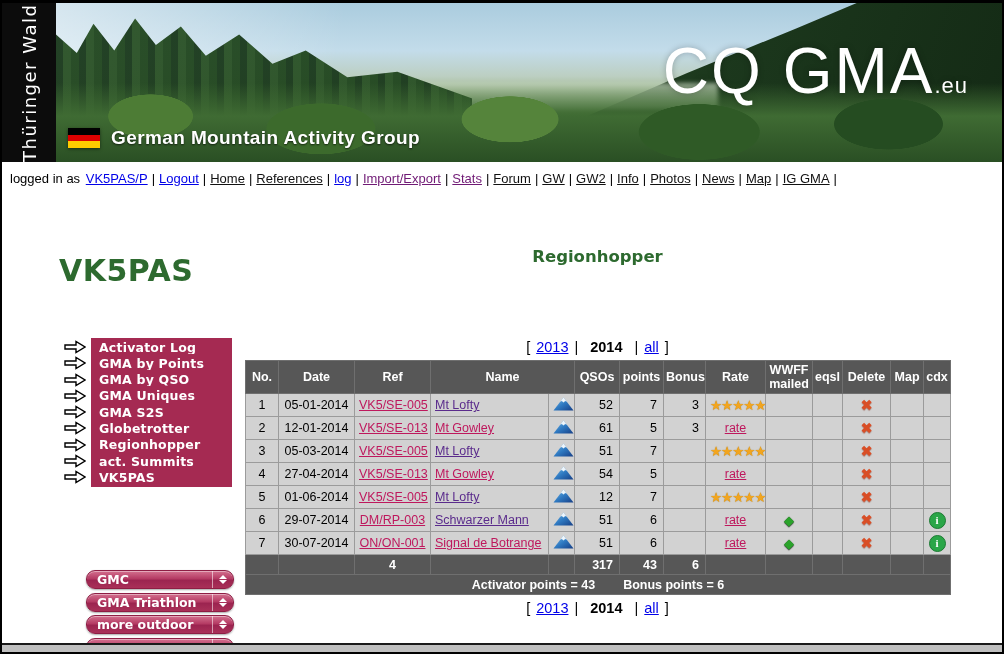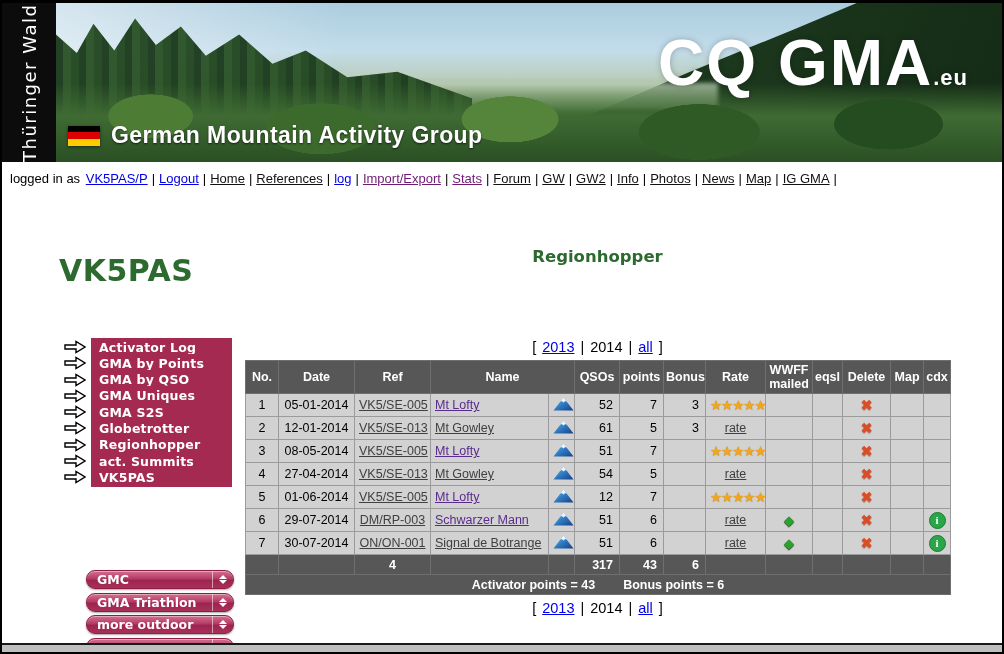--- a/index.html
+++ b/index.html
@@ -26,28 +26,28 @@
   .m-bushes{position:absolute;left:0;bottom:0;width:100%;height:50%;
     background:
       radial-gradient(70px 36px at 10% 42%,#4d7c35 60%,transparent 61%),
       radial-gradient(90px 42px at 28% 58%,#3c6a2c 60%,transparent 61%),
       radial-gradient(80px 38px at 48% 46%,#55843b 60%,transparent 61%),
       radial-gradient(100px 46px at 68% 62%,#2f5a26 60%,transparent 61%),
       radial-gradient(90px 42px at 88% 52%,#254c21 60%,transparent 61%),
       linear-gradient(rgba(63,107,51,0),#3f6b33 42%,#2a4f24 100%);}
   .m-valley{position:absolute;left:28%;top:50%;width:42%;height:17%;opacity:.75;
     background:linear-gradient(#c2d2bc,#9db98f);filter:blur(2px);}
-  .logo{position:absolute;top:28px;right:34px;color:#fff;line-height:1;white-space:nowrap;
-    font-family:"Liberation Sans",sans-serif;font-weight:bold;font-size:64px;letter-spacing:2px;
+  .logo{position:absolute;top:36px;right:34px;color:#fff;line-height:1;white-space:nowrap;
+    font-family:"Liberation Sans",sans-serif;font-weight:normal;font-size:64px;letter-spacing:2px;
     text-shadow:0 0 6px rgba(0,0,0,.25);}
   .logo-suffix{font-size:22px;letter-spacing:1px;}
   .tagline-row{position:absolute;left:12px;bottom:13px;display:flex;align-items:center;gap:11px;}
   .flag{width:32px;height:20px;display:flex;flex-direction:column;box-shadow:0 1px 3px rgba(0,0,0,.5);flex:none;}
   .flag i{flex:1;}
-  .tagline{color:#fff;font-size:23px;font-weight:bold;letter-spacing:.4px;
+  .tagline{color:#fff;font-size:19px;font-weight:bold;letter-spacing:.4px;
     text-shadow:0 1px 2px rgba(0,0,0,.65);}
 
   
   .topnav{padding:9px 8px 8px 8px;font-size:13px;color:#000;white-space:nowrap;}
   .nav-link{text-decoration:underline;cursor:pointer;}
   .c-blue{color:#0000e8;} .c-purple{color:#701a75;} .c-dark{color:#111;}
   .nav-sep{margin:0 4px;color:#000;}
   .nav-prefix{margin-right:2px;}
 
   
@@ -73,36 +73,36 @@
     display:flex;flex-direction:column;align-items:center;justify-content:center;gap:1px;}
   .pill-ctl .up{width:0;height:0;border-left:4px solid transparent;border-right:4px solid transparent;
     border-bottom:4px solid #fff;display:block;}
   .pill-ctl .dn{width:0;height:0;border-left:4px solid transparent;border-right:4px solid transparent;
     border-top:4px solid #fff;display:block;}
 
   
   .pagination{position:absolute;left:243px;width:705px;text-align:center;font-size:14.5px;color:#000;}
   .pg-top{top:336px;} .pg-bottom{top:597px;}
   .pg-link{color:#0000e8;text-decoration:underline;margin:0 4px;cursor:pointer;}
-  .pg-current{font-weight:normal;color:#000;margin:0 4px;}
+  .pg-current{font-weight:bold;color:#000;margin:0 10px;}
   .pg-sep{margin:0 2px;} .pg-bracket{margin:0 2px;}
 
   
   .log-wrap{position:absolute;left:243px;top:357px;}
   table.log{border-collapse:collapse;table-layout:fixed;width:705px;font-size:12.5px;
     font-family:"Liberation Sans",sans-serif;padding-left:36px;}
   table.log th{background:#575757;color:#fff;font-weight:bold;border:1px solid #6f6f6f;
     height:32px;line-height:14px;padding:0 2px;text-align:center;vertical-align:middle;white-space:nowrap;}
   table.log th.wrap{white-space:normal;}
   table.log tbody td{background:#d2d2d2;border:1px solid #9b9b9b;height:22px;padding:0 4px;
     color:#000;white-space:nowrap;overflow:hidden;}
   table.log tfoot td{background:#575757;color:#fff;font-weight:bold;border:1px solid #6f6f6f;
     height:19px;padding:0 4px;white-space:nowrap;}
   .c-center{text-align:center;} .c-left{text-align:left;} .c-right{text-align:right;padding-right:6px !important;}
-  .lk-blue{color:#404040;text-decoration:underline;cursor:pointer;}
+  .lk-blue{color:#be185d;text-decoration:underline;cursor:pointer;}
   .lk-visited{color:#5a2b8c;text-decoration:underline;cursor:pointer;}
   .stars{color:#f2a51f;letter-spacing:-1px;font-size:13.5px;text-shadow:0 0 1px #9a6a00;}
   .diamond{color:#2ba32b;font-size:13px;text-shadow:0 1px 1px rgba(0,0,0,.55), 0 0 1px #0c4d0c;}
   .del-x{color:#d94e26;font-size:14px;font-weight:bold;text-shadow:0 1px 1px rgba(120,30,10,.45);cursor:pointer;}
   .info-i{display:inline-block;width:15px;height:15px;border-radius:50%;background:#2aa648;
     border:1px solid #1c7a33;color:#fff;font-weight:bold;font-size:11px;line-height:15px;
     font-family:"Liberation Serif",serif;cursor:pointer;}
   .mnt{display:inline-block;vertical-align:middle;cursor:pointer;}
   .summary-gap{display:inline-block;width:28px;}
 
@@ -329,21 +329,21 @@
             <td class="c-right">3</td>
             <td class="c-center"><a class="lk-blue">rate</a></td>
             <td class="c-center"></td>
             <td class="c-center"></td>
             <td class="c-center"><span class="del-x">✖</span></td>
             <td class="c-center"></td>
             <td class="c-center"></td>
           </tr>
           <tr>
             <td class="c-center">3</td>
-            <td class="c-center">08-05-2014</td>
+            <td class="c-center">05-03-2014</td>
             <td class="c-center"><a class="lk-blue">VK5/SE-005</a></td>
             <td class="c-left"><a class="lk-visited">Mt Lofty</a></td>
             <td class="c-center"><span class="mnt"><svg width="21" height="14" viewBox="0 0 21 14">
                   <path d="M10.5 0.5 L20.5 13.5 L0.5 13.5 Z" fill="url(#mgrad)"></path>
                   <path d="M10.5 0.5 L13.8 4.8 L12.2 4.0 L10.5 5.4 L8.8 4.0 L7.2 4.8 Z" fill="#eef6fc"></path>
                 </svg></span></td>
             <td class="c-right">51</td>
             <td class="c-right">7</td>
             <td class="c-right"></td>
             <td class="c-center"><span class="stars">★★★★★</span></td>

